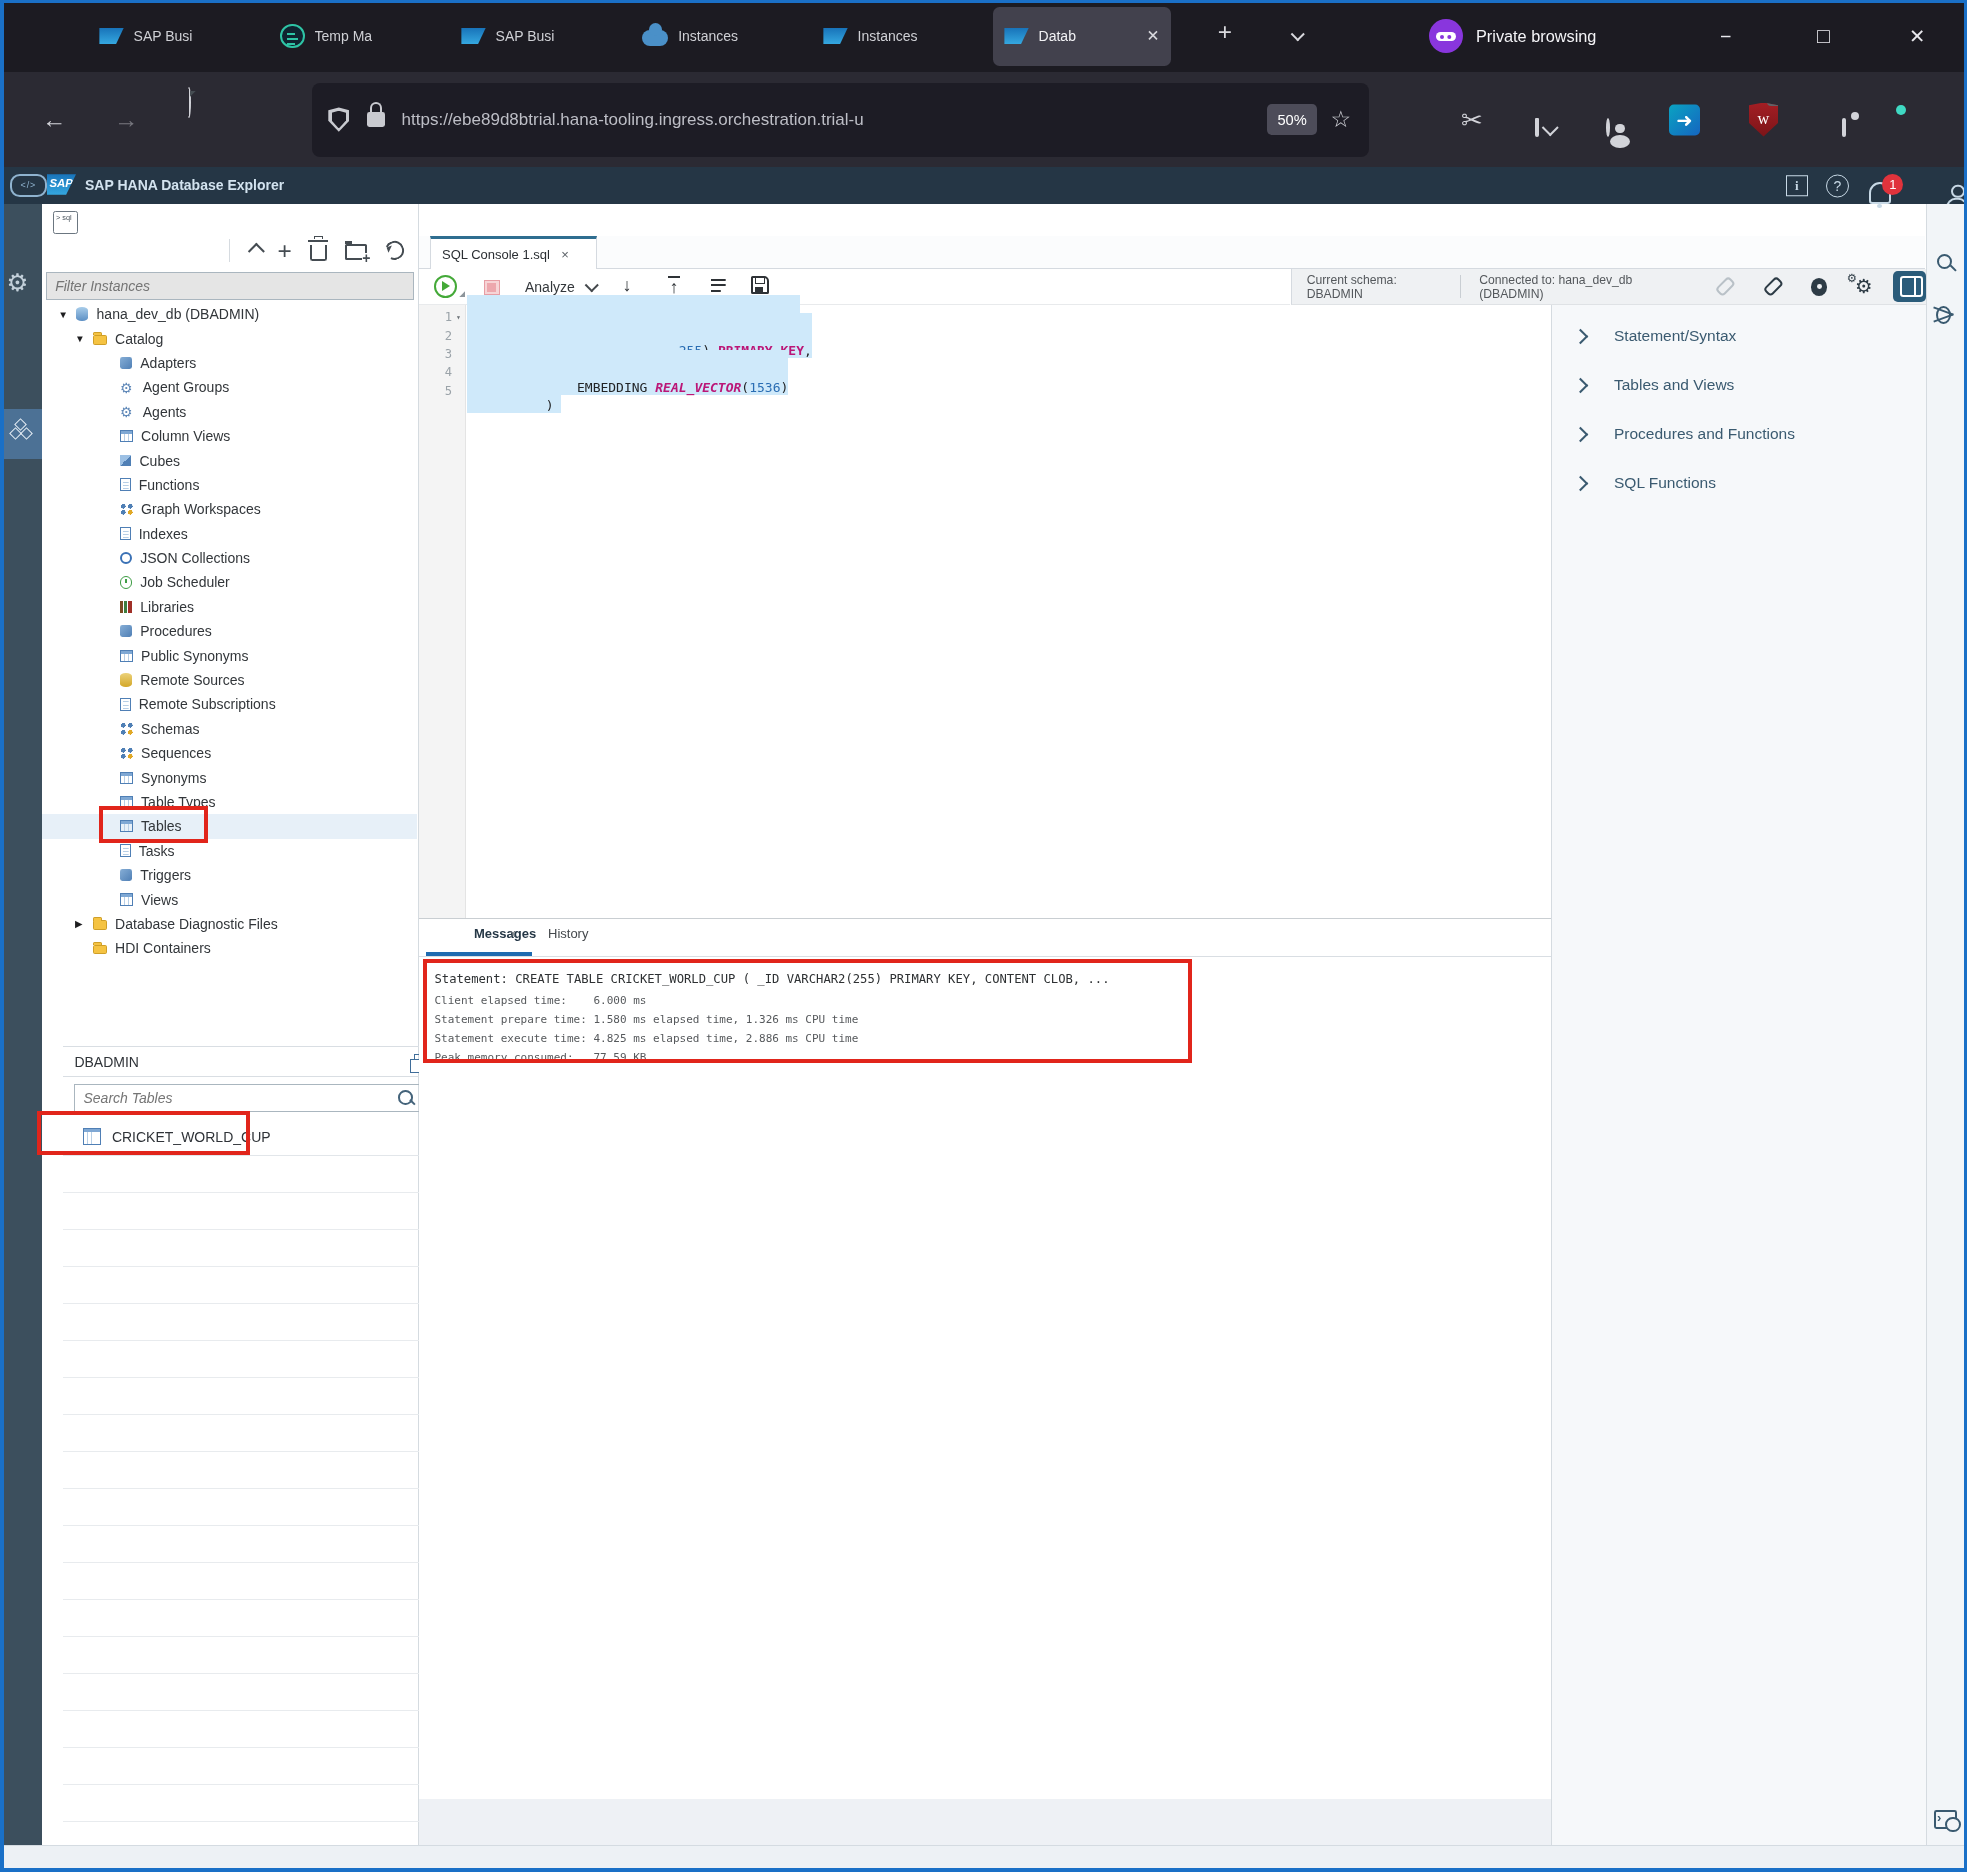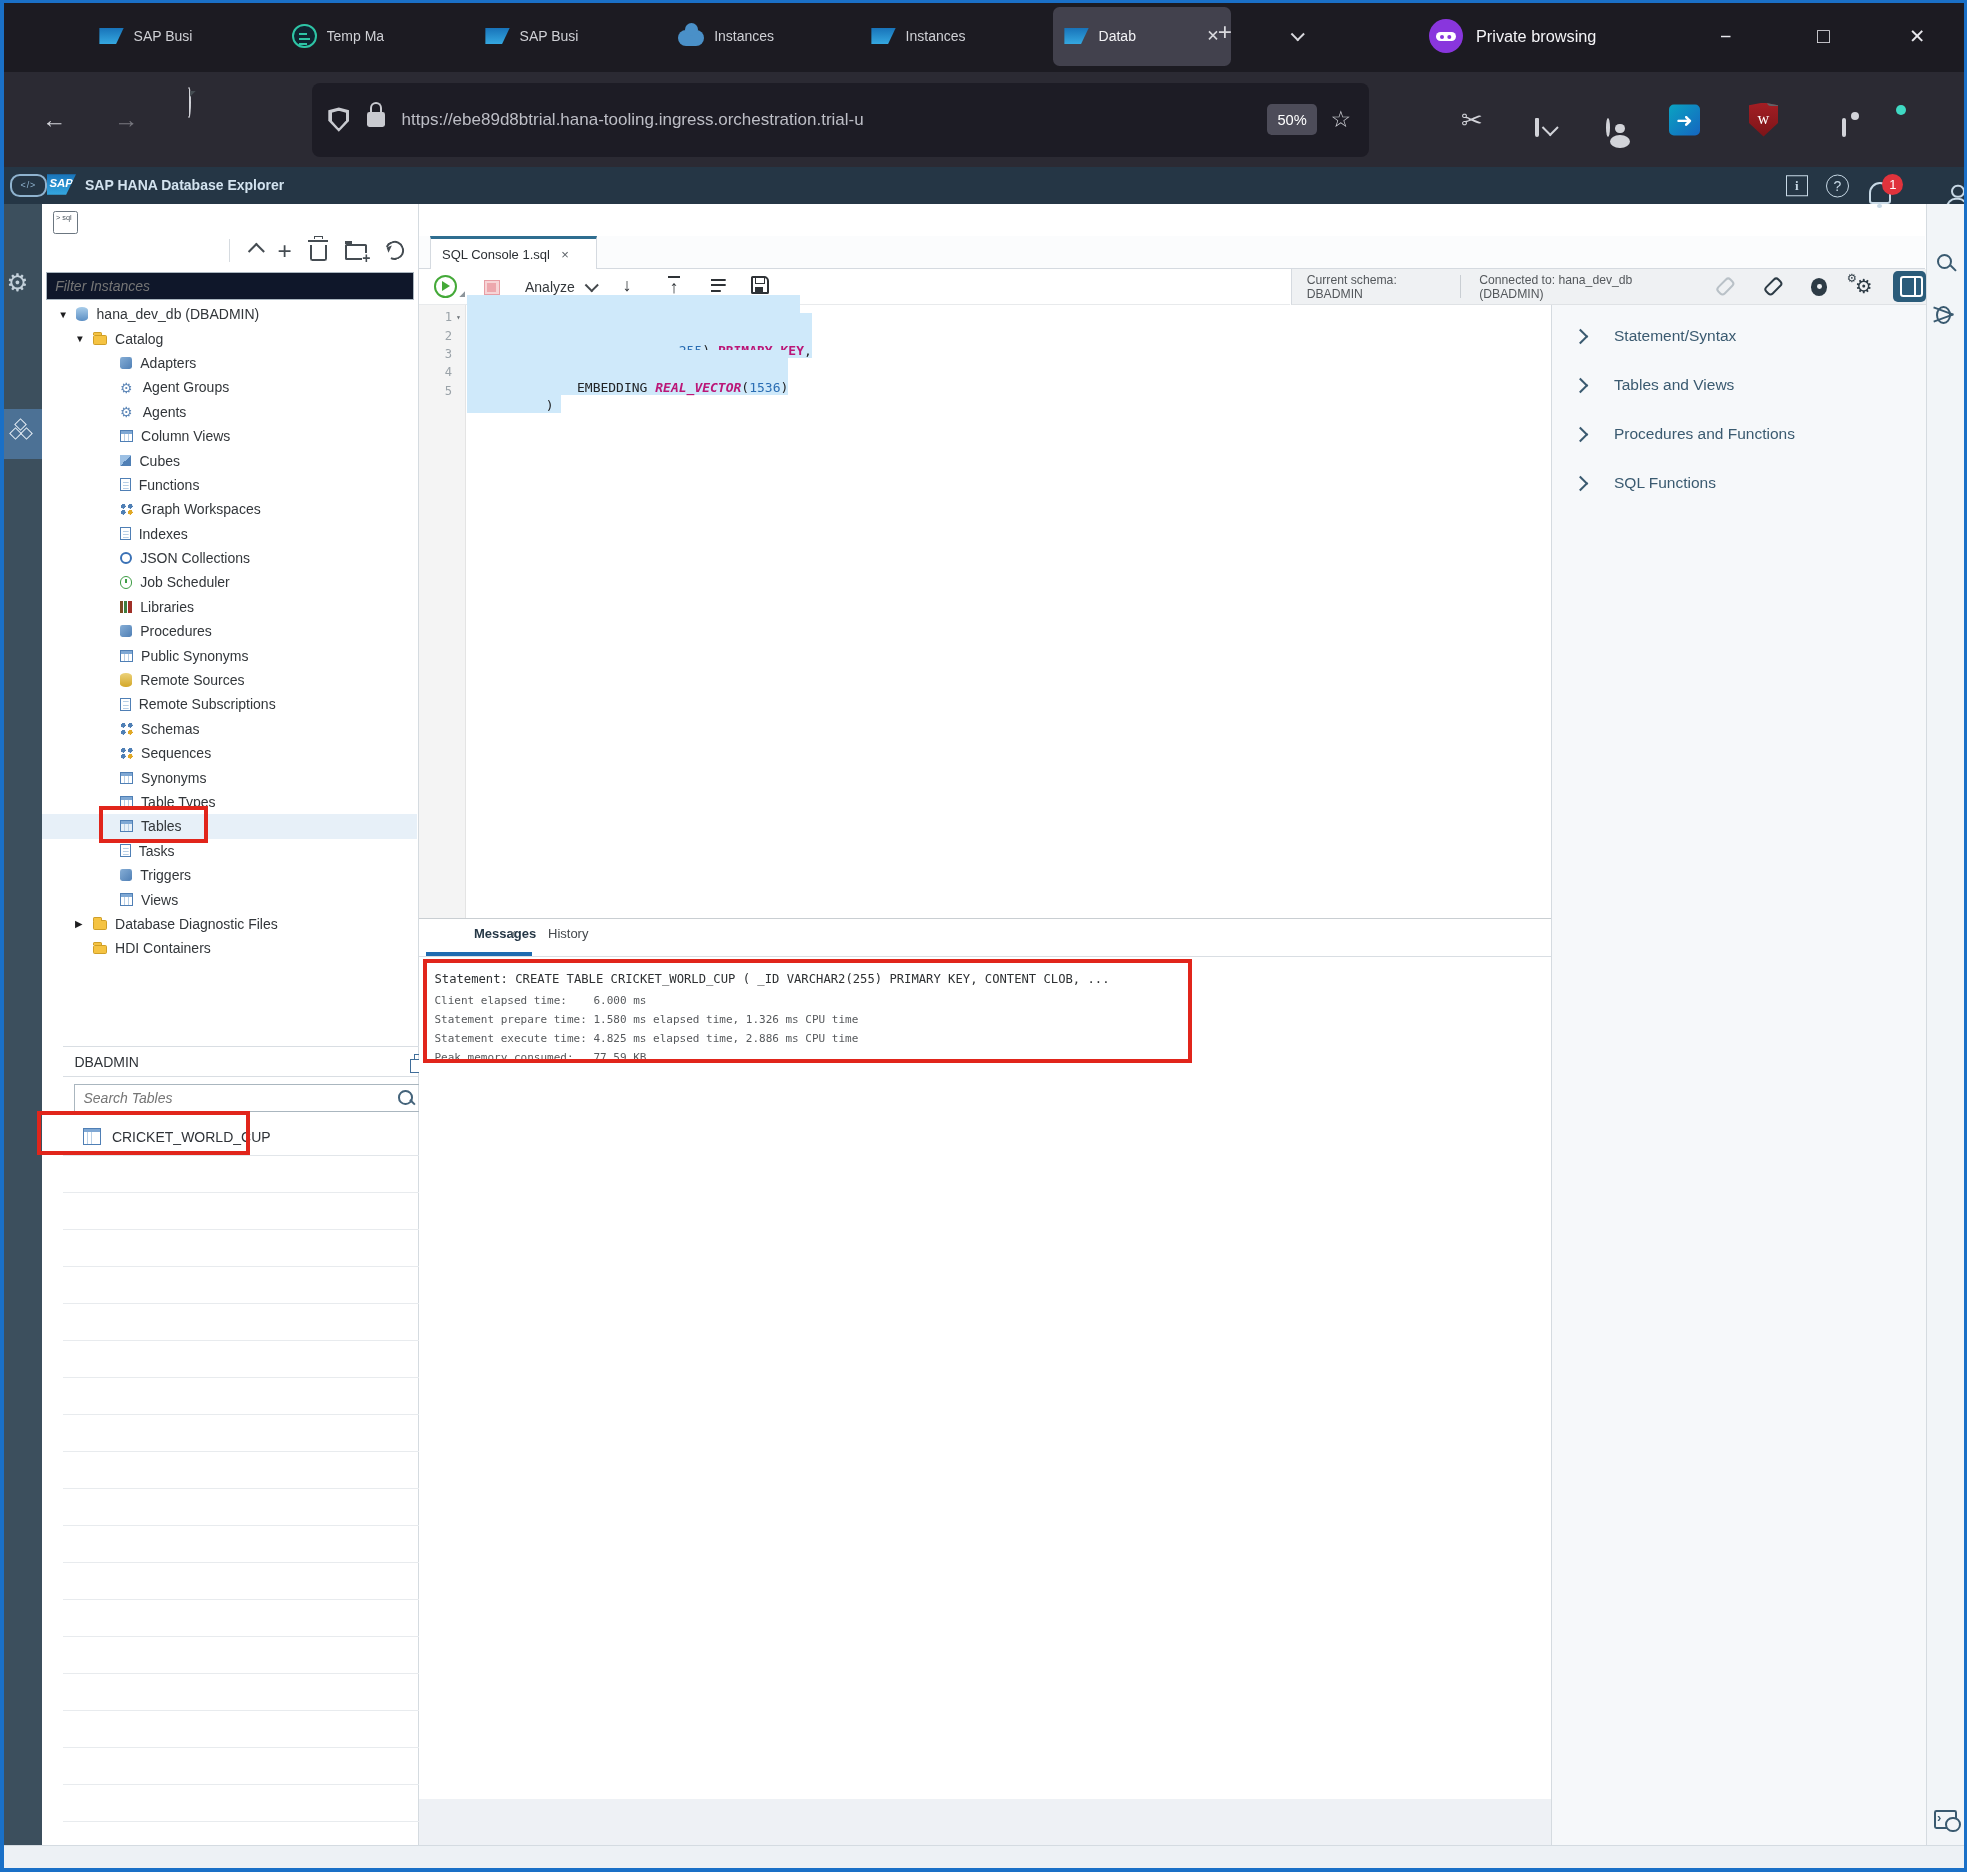--- a/index.html
+++ b/index.html
@@ -3,21 +3,21 @@
 <meta charset="utf-8">
 <style>
   html,body{margin:0;padding:0;background:#000;}
   #screen{position:relative;width:1968px;height:1873px;background:#fff;overflow:hidden;
           font-family:"Liberation Sans",sans-serif;}
   .abs{position:absolute;}
   
   .winb{position:absolute;background:#1a70c7;z-index:60;}
   
   #tabbar{left:0;top:0;width:1968px;height:72px;background:#1c1b22;display:flex;align-items:center;}
-  #tabs{position:absolute;left:88px;top:6.5px;height:59px;display:flex;gap:15px;}
+  #tabs{position:absolute;left:88px;top:6.5px;height:59px;display:flex;gap:3px;}
   .tab{width:178px;height:59px;display:flex;align-items:center;padding:0 11.4px;box-sizing:border-box;
        color:#cfd0d5;font-size:14px;border-radius:6.5px;overflow:hidden;white-space:nowrap;}
   .tab.active{background:#42414d;color:#f2f2f5;}
   .tab .tlab{margin-left:9.8px;overflow:hidden;flex:1;
        -webkit-mask-image:linear-gradient(90deg,#000 70%,transparent);
        mask-image:linear-gradient(90deg,#000 70%,transparent);}
   .tab .tclose{font-size:15.5px;color:#d8d8dd;margin-left:3.3px;}
   .tabicon{width:24.4px;height:24.4px;flex:0 0 auto;position:relative;}
   .tabicon-sap{height:16.3px;background:linear-gradient(180deg,#1873b9,#35a8e0);
        clip-path:polygon(0 0,100% 0,68% 100%,0 100%);color:#fff;font-style:italic;font-weight:bold;
@@ -108,21 +108,21 @@
   .plusic{font-size:24.4px;line-height:21px;}
   .trashic{width:13px;height:14px;border:2px solid #454c52;border-top:none;border-radius:0 0 2.4px 2.4px;position:relative;margin-top:4.9px;}
   .trashic::before{content:"";position:absolute;left:-3.3px;top:-4.9px;width:19.5px;height:2px;background:#454c52;}
   .trashic::after{content:"";position:absolute;left:2.4px;top:-9px;width:6.5px;height:2.4px;border:1.6px solid #454c52;border-bottom:none;}
   .foldaddic{width:18px;height:12.2px;border:2px solid #454c52;border-radius:1.6px;position:relative;margin-top:3.3px;}
   .foldaddic::before{content:"";position:absolute;left:-1.6px;top:-4.9px;width:7.3px;height:2.4px;background:#454c52;}
   .foldaddic::after{content:"+";position:absolute;right:-5.7px;bottom:-6.5px;font-size:14px;font-weight:bold;color:#454c52;background:#fff;line-height:11.4px;}
   .refreshic{width:14.7px;height:14.7px;border:2px solid #454c52;border-radius:50%;border-left-color:transparent;position:relative;transform:rotate(-20deg);}
   .refreshic::after{content:"";position:absolute;left:-3.3px;top:-1.6px;border:4.1px solid transparent;border-right-color:#454c52;transform:rotate(45deg);}
   .filterbox{position:absolute;left:4.1px;top:68px;width:368px;height:28px;border:1.2px solid #aab6bf;
-       box-sizing:border-box;background:#0f172a;}
+       box-sizing:border-box;background:#e5e5e5;}
   .filterbox input{width:100%;height:100%;border:none;outline:none;font-style:italic;font-size:14px;color:#6d767d;
        padding:0 8.1px;box-sizing:border-box;font-family:"Liberation Sans",sans-serif;background:transparent;}
   
   #tree{position:absolute;left:0;top:98px;width:375px;}
   .trow{height:24.4px;display:flex;align-items:center;font-size:14px;color:#32363a;white-space:nowrap;}
   .trow.selected{background:#e7f0f8;}
   .trow.lvl0{padding-left:16.3px;}
   .trow.lvl1{padding-left:33px;}
   .trow.lvl2{padding-left:60px;}
   .texp{width:18px;font-size:9.8px;color:#1d1d1f;flex:0 0 auto;}

